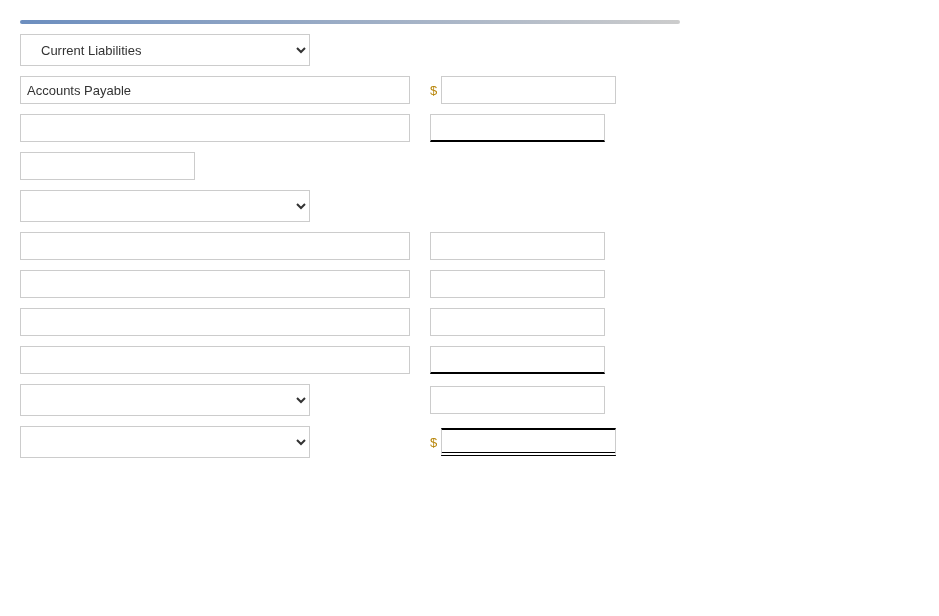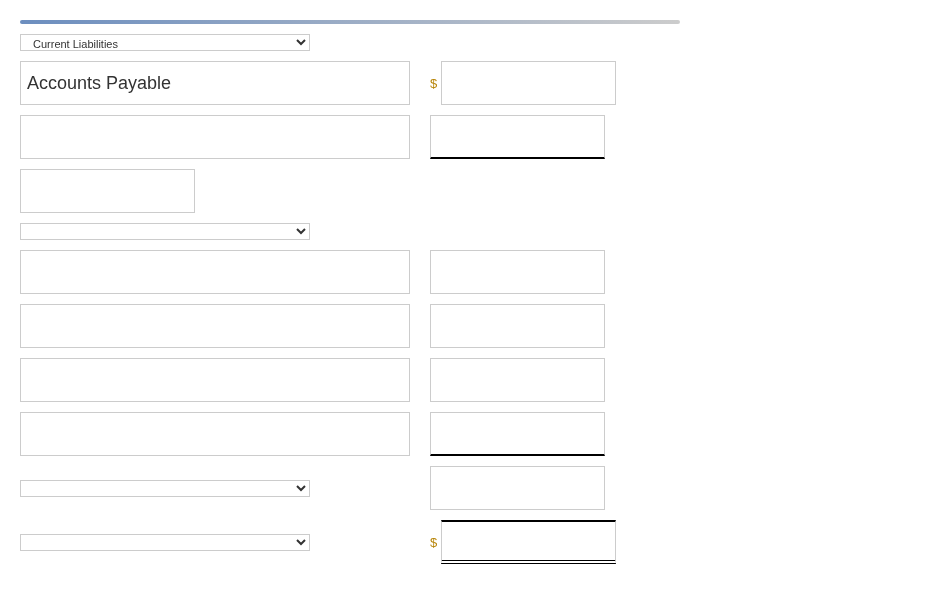--- a/index.html
+++ b/index.html
@@ -39,44 +39,44 @@
       gap: 4px;
     }
 
     .dollar-sign {
       color: #b8860b;
       font-size: 13px;
       font-weight: normal;
     }
 
     input[type="text"] {
-      height: 44px;
+      height: 28px;
       border: 1px solid #ccc;
       padding: 2px 6px;
-      font-size: 18px;
+      font-size: 13px;
       color: #333;
       outline: none;
       background: #fff;
     }
 
     .left-input {
       width: 390px;
       height: 28px;
     }
 
     .right-input {
       width: 175px;
       height: 28px;
     }
 
     select {
-      height: 17px;
+      height: 32px;
       border: 1px solid #ccc;
-      padding: 2px 8px;
-      font-size: 11px;
+      padding: 2px 16px;
+      font-size: 13px;
       color: #333;
       background: #fff;
       outline: none;
       cursor: pointer;
     }
 
     .left-select {
       width: 290px;
     }
 

